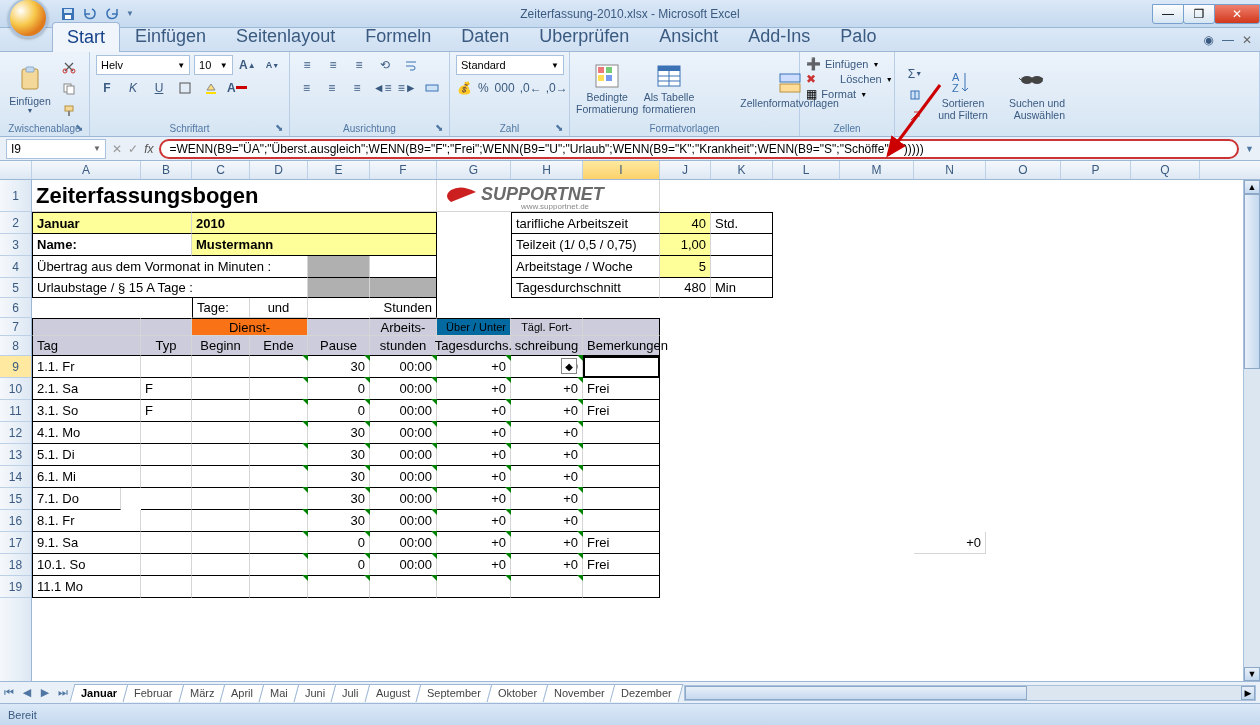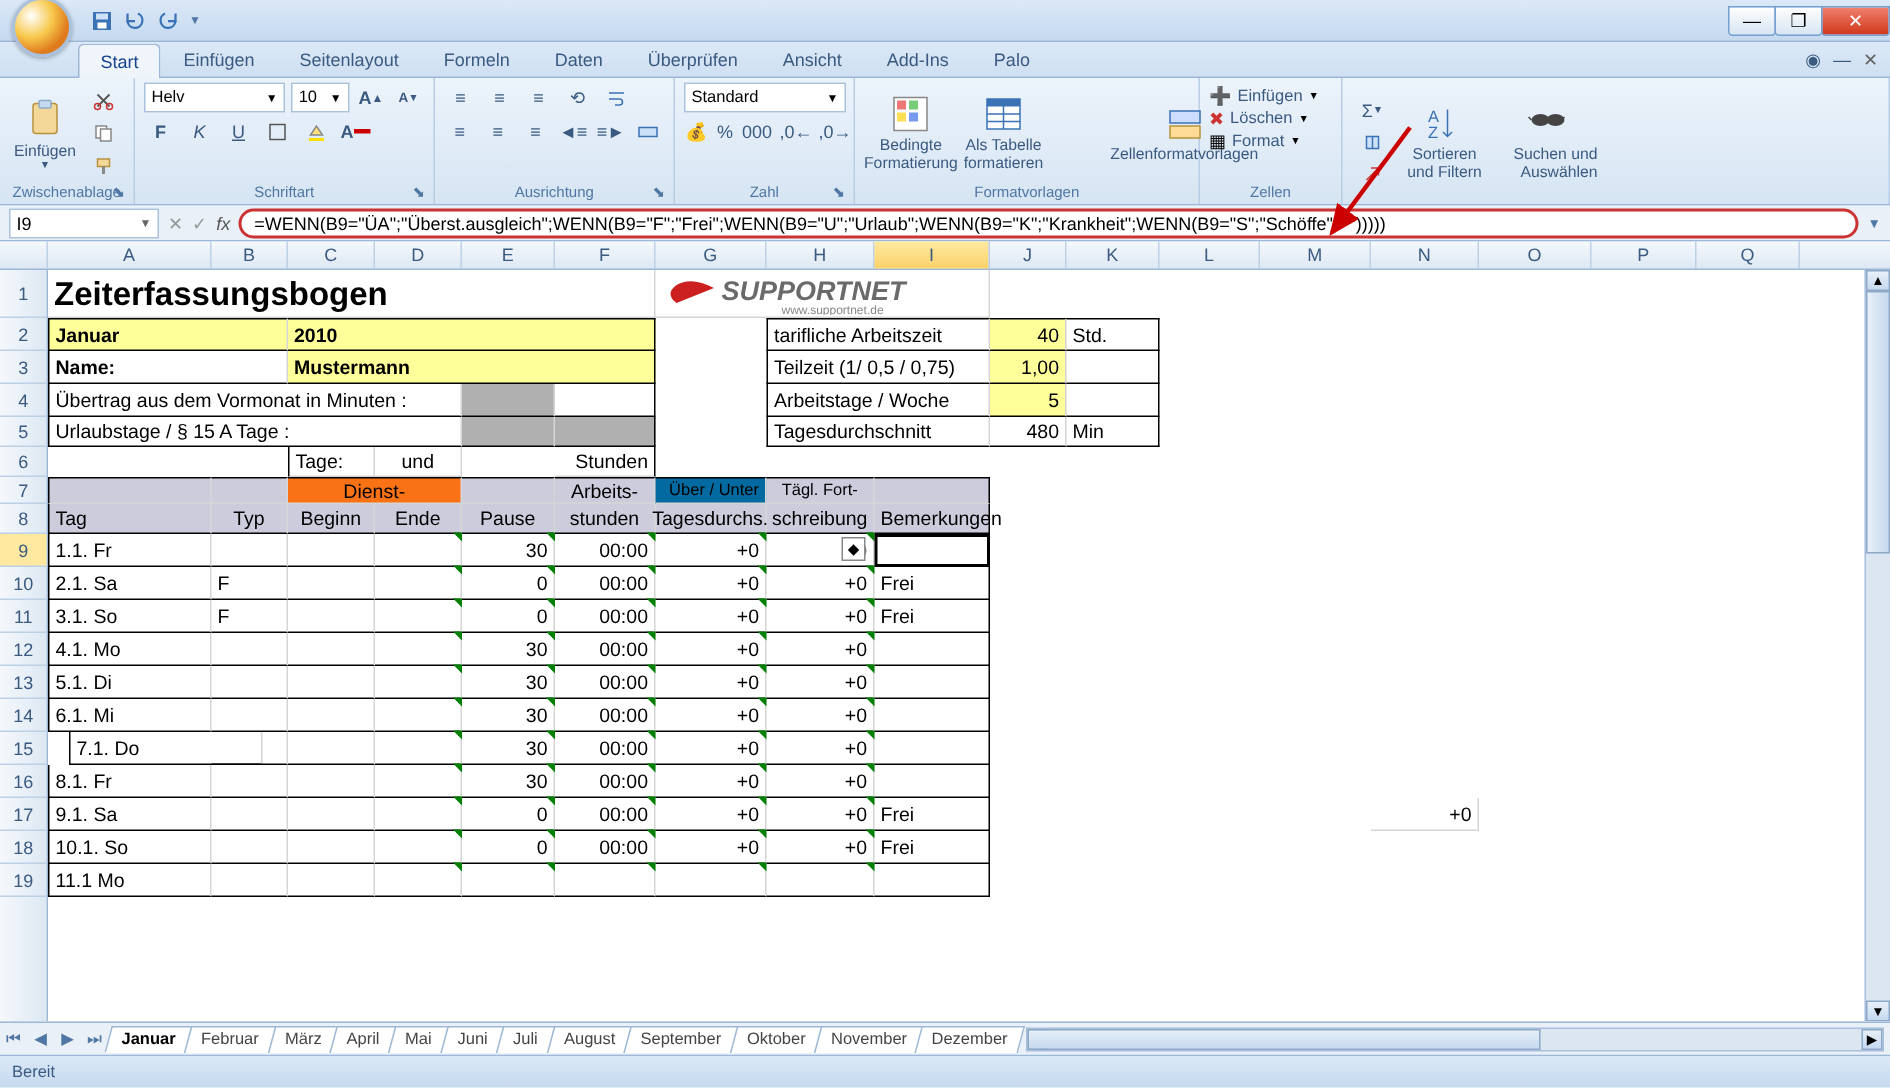--- a/index.html
+++ b/index.html
@@ -8,21 +8,21 @@
   .titlebar { height: 28px; background: linear-gradient(#dbe8f7,#c5d9ef); display:flex; align-items:center; border-bottom:1px solid #9db7d6; position:relative; }
   .office-btn { width:40px; height:40px; border-radius:50%; background: radial-gradient(circle at 30% 30%, #fff, #f7c84b 40%, #e07b1d 70%); margin: -4px 6px -12px 8px; border:2px solid #a9c1dc; box-shadow:0 1px 3px rgba(0,0,0,.3); position:relative; z-index:5;}
   .qat { display:flex; gap:6px; align-items:center; margin-left:6px; }
   .qat .ico { width:16px; height:16px; }
   .title-text { position:absolute; left:0; right:0; text-align:center; font-size:12px; color:#3a5a80; pointer-events:none;}
   .winbtns { margin-left:auto; display:flex; }
   .winbtn { width:32px; height:20px; border:1px solid #76a0cf; background: linear-gradient(#fdfdfd,#d7e6f3); margin-left:-1px; display:flex; align-items:center; justify-content:center; border-radius:0 0 3px 3px; cursor:pointer;}
   .winbtn.close { width:46px; background: linear-gradient(#ef806e,#d1381b); color:#fff; }
   
   .tabrow { height:24px; display:flex; align-items:flex-end; padding-left:52px; gap:0; background: linear-gradient(#dbe8f7,#cfe0f2); border-bottom:1px solid #9db7d6;}
-  .tab { padding:4px 14px 4px; color:#3a5a80; font-size:12px; cursor:pointer; border:1px solid transparent; border-bottom:none; border-radius:4px 4px 0 0;}
+  .tab { padding:4px 14px 4px; color:#3a5a80; font-size:18px; cursor:pointer; border:1px solid transparent; border-bottom:none; border-radius:4px 4px 0 0;}
   .tab.active { background:#f0f5fb; border-color:#9db7d6; color:#15428b; position:relative; top:1px;}
   .ribbon-right { margin-left:auto; display:flex; gap:8px; padding:0 8px 4px; color:#3a5a80;}
   
   .ribbon { height:85px; background: linear-gradient(#ecf3fb,#d6e5f3); border-bottom:1px solid #9db7d6; display:flex;}
   .group { border-right:1px solid #b7cee6; padding:3px 6px 2px; display:flex; flex-direction:column; justify-content:space-between; position:relative;}
   .group-label { font-size:10px; color:#5077a3; text-align:center; padding-top:0;}
   .grow { display:flex; gap:4px; align-items:center; }
   .gcol { display:flex; flex-direction:column; gap:2px;}
   .bigbtn { display:flex; flex-direction:column; align-items:center; justify-content:center; width:48px; cursor:pointer; font-size:10.5px; color:#3a5a80;}
   .bigbtn .ico { width:28px; height:28px; margin-bottom:2px;}
@@ -91,20 +91,21 @@
     <span class="ico"><svg viewBox="0 0 16 16">
           <path d="M10 3 A5 5 0 1 1 3 8" fill="none" stroke="#3a72b5" stroke-width="1.5"></path>
           <path d="M3 3 L3 8 L8 8" fill="none" stroke="#3a72b5" stroke-width="1.5"></path>
         </svg></span>
     <span class="ico"><svg viewBox="0 0 16 16">
           <path d="M6 3 A5 5 0 1 0 13 8" fill="none" stroke="#3a72b5" stroke-width="1.5"></path>
           <path d="M13 3 L13 8 L8 8" fill="none" stroke="#3a72b5" stroke-width="1.5"></path>
         </svg></span>
     <span style="font-size:8px;color:#5077a3;">▼</span>
   </div>
+  <div class="title-text">Zeiterfassung-2010.xlsx - Microsoft Excel</div>
   <div class="winbtns">
     <div class="winbtn">—</div>
     <div class="winbtn">❐</div>
     <div class="winbtn close">✕</div>
   </div>
 </div>
 
 <div class="tabrow">
 
   <div class="tab active">Start</div>
@@ -283,21 +284,21 @@
 
   <div class="group" style="width:95px;">
     <div class="gcol" style="gap:1px; flex:1; padding-top:2px;">
       <div class="grow">
           <span style="color:#2a2;">➕</span>
           <span style="font-size:11px;color:#3a5a80;">Einfügen</span>
           <span style="font-size:7px;">▼</span>
         </div>
       <div class="grow">
           <span style="color:#c33;">✖</span>
-          <span style="font-size:11px;color:#3a5a80;">Löschen</span>
+          <span style="font-size:11px;color:#3a5a80;margin-left:20px;">Löschen</span>
           <span style="font-size:7px;">▼</span>
         </div>
       <div class="grow">
           <span>▦</span>
           <span style="font-size:11px;color:#3a5a80;">Format</span>
           <span style="font-size:7px;">▼</span>
         </div>
     </div>
     <div class="group-label">Zellen</div>
   </div>
@@ -730,21 +731,21 @@
           <div class="smalltick"></div>
           <span>+0</span>
         </div>
         <div class="cell thick-b" style="left: 479px; top: 286px; width: 72px; height: 22px; justify-content: flex-end;">
           <div class="smalltick"></div>
           <span>+0</span>
         </div>
         <div class="cell thick-b thick-r" style="left: 551px; top: 286px; width: 77px; height: 22px;">
           <span></span>
         </div>
-        <div class="cell thick-b thick-l" style="left: 14px; top: 308px; width: 129px; height: 22px;">
+        <div class="cell thick-b thick-l" style="left: 0px; top: 308px; width: 89px; height: 22px;">
           <span>7.1. Do</span>
         </div>
         <div class="cell thick-b" style="left: 109px; top: 308px; width: 51px; height: 22px;">
           <span></span>
         </div>
         <div class="cell thick-b" style="left: 160px; top: 308px; width: 58px; height: 22px;">
           <span></span>
         </div>
         <div class="cell thick-b" style="left: 218px; top: 308px; width: 58px; height: 22px;">
           <div class="smalltick"></div>

